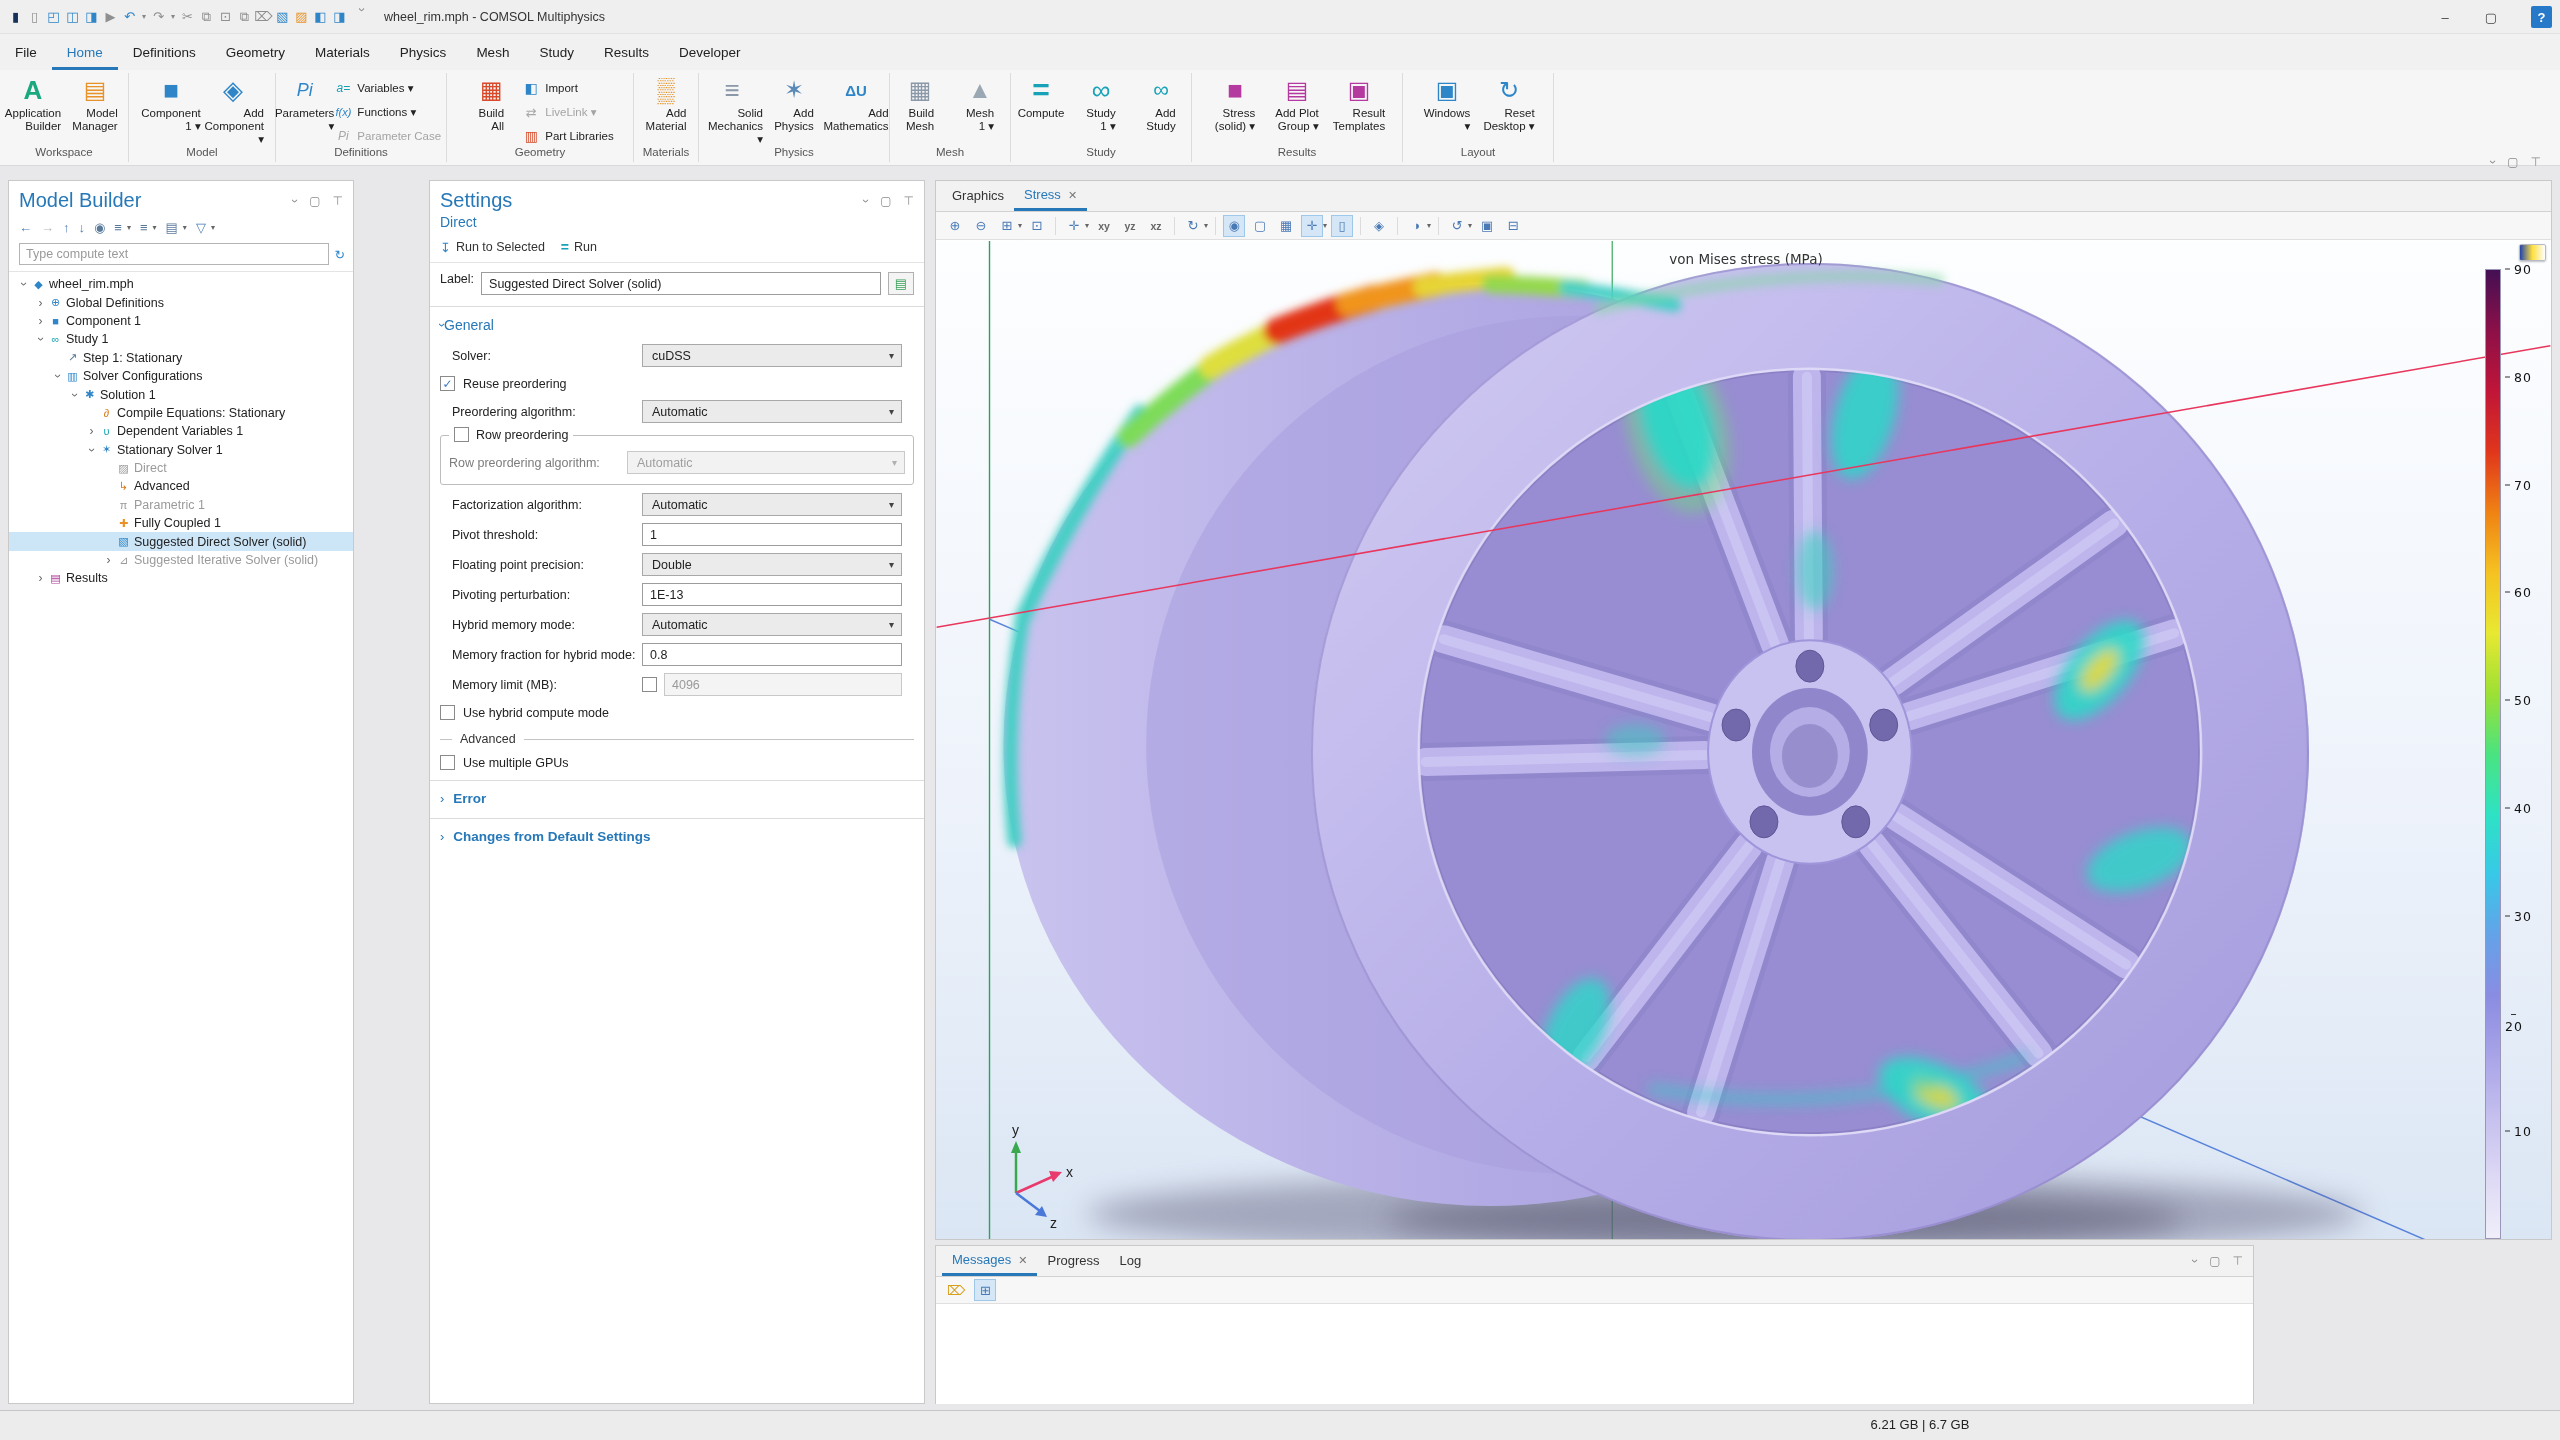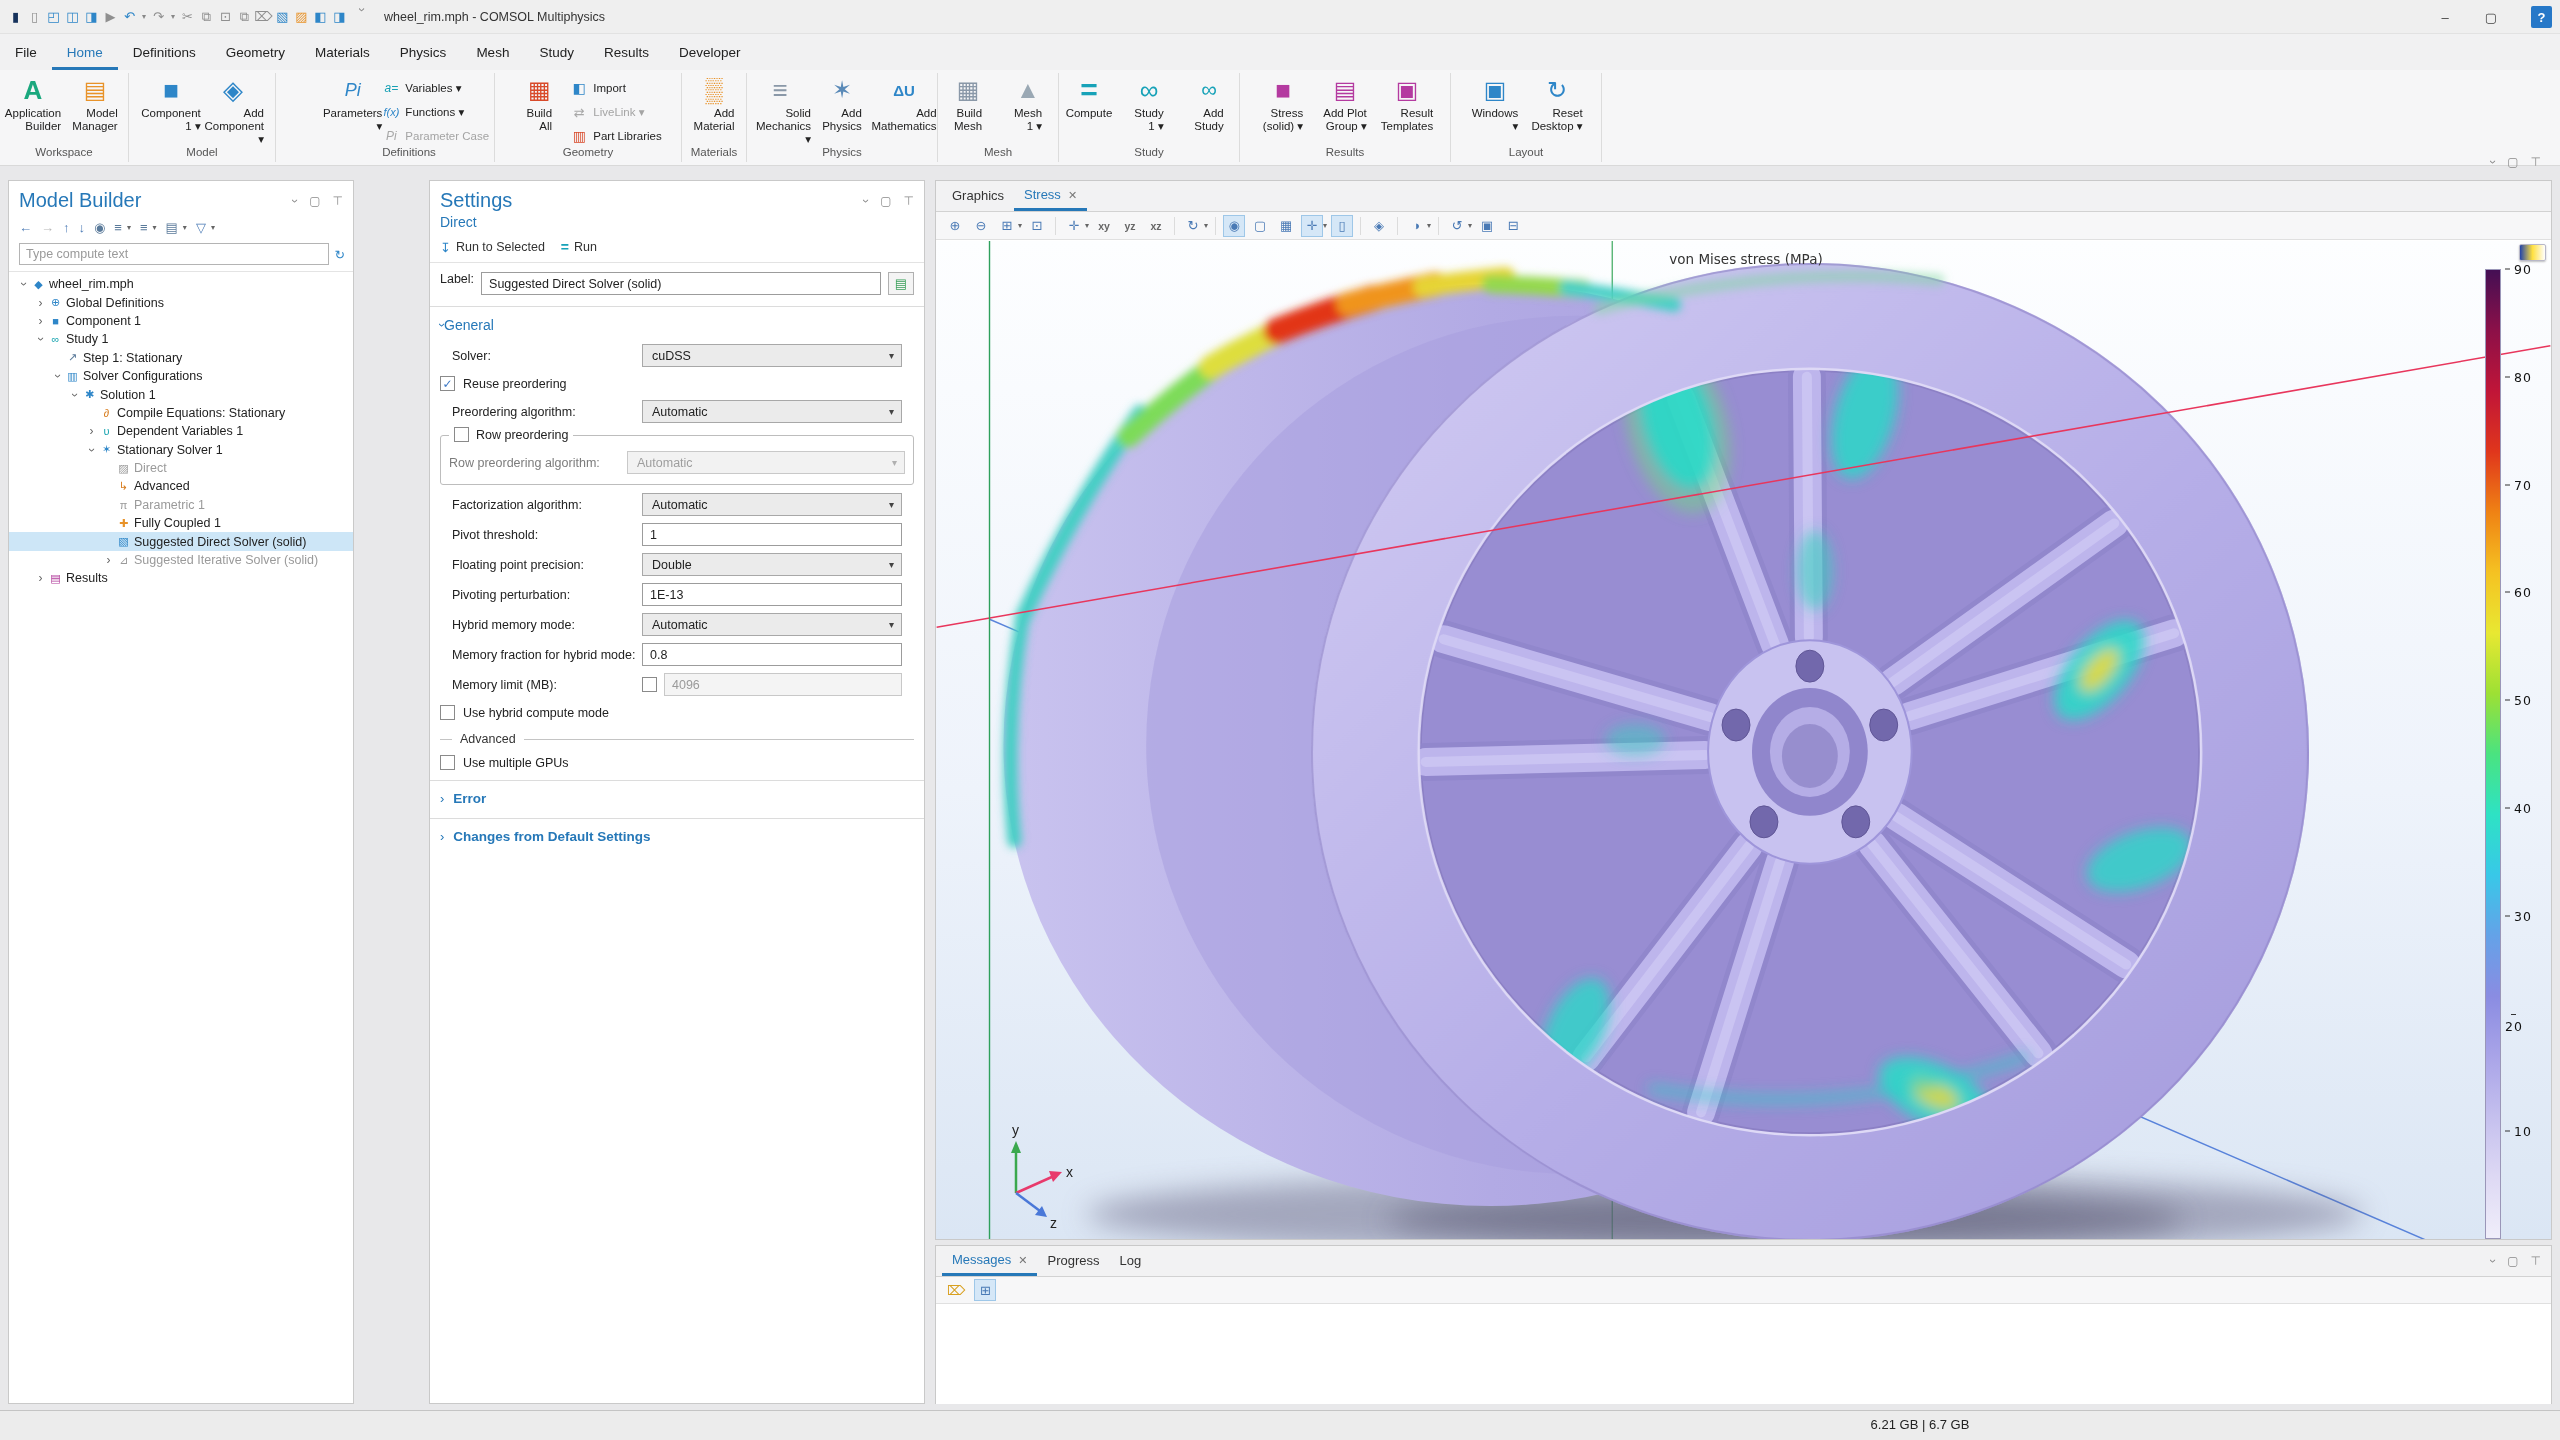--- a/index.html
+++ b/index.html
@@ -133,21 +133,21 @@
   #legend-bar { position:absolute; left:0; top:0; width:16px; height:970px; border:1px solid #9a96b8; }
   .ltick { position:absolute; left:20px; transform:translateY(-50%); display:flex; align-items:center; gap:4px;}
   .lmark { width:5px; border-top:1px solid #333; }
   .llabel { font-family:"DejaVu Sans",sans-serif; font-size:12.5px; letter-spacing:1px; color:#111; }
   #legend-mini { position:absolute; left:1583px; top:3px; width:27px; height:17px; border:1px solid #b8b8c8;
                  background:linear-gradient(90deg,#2244aa,#ffe040,#ffffff); border-radius:2px;
                  box-shadow:0 1px 2px rgba(0,0,0,.25); }
   #triad { position:absolute; left:20px; top:880px; }
 
   
-  #messages-panel { left:935px; top:1245px; width:1617px; height:159px; position:absolute;
+  #messages-panel { left:935px; top:1245px; width:1319px; height:159px; position:absolute;
                     background:#fff; border:1px solid #c9c9c9; }
   #msg-toolbar { height:27px; background:#f7f7f8; border-bottom:1px solid #e0e0e0; display:flex;
                  align-items:center; gap:6px; padding-left:8px; }
   #msg-content { height:100px; background:#fff; }
   .mcorner { position:absolute; right:10px; top:8px; display:flex; gap:12px; color:#8a8a8a; font-size:12px;}
 
   
   #statusbar { position:absolute; left:0; top:1410px; width:2560px; height:30px; background:#ececec;
                border-top:1px solid #c4c4c4; }
   #mem-status { position:absolute; left:1840px; top:6px; width:160px; text-align:center;
@@ -233,21 +233,21 @@
           <div class="ricon" style="color: rgb(46, 134, 200); font-size: 26px;">◈</div>
           <div class="rlabel">
             <div>Add</div>
             <div>Component ▾</div>
           </div>
         </div>
       </div>
       <div class="rglabel">Model</div>
     </div>
     <div class="rdiv"></div>
-    <div class="rgroup" style="width: 170px; margin-left: 48px;">
+    <div class="rgroup" style="width: 170px;">
       <div class="rrow">
         <div class="rbig">
           <div class="ricon" style="color: rgb(46, 134, 200); font-size: 18px; font-style: italic;">Pi</div>
           <div class="rlabel">
             <div>Parameters</div>
             <div> ▾</div>
           </div>
         </div>
         <div class="rcol">
           <div class="rsmall">

